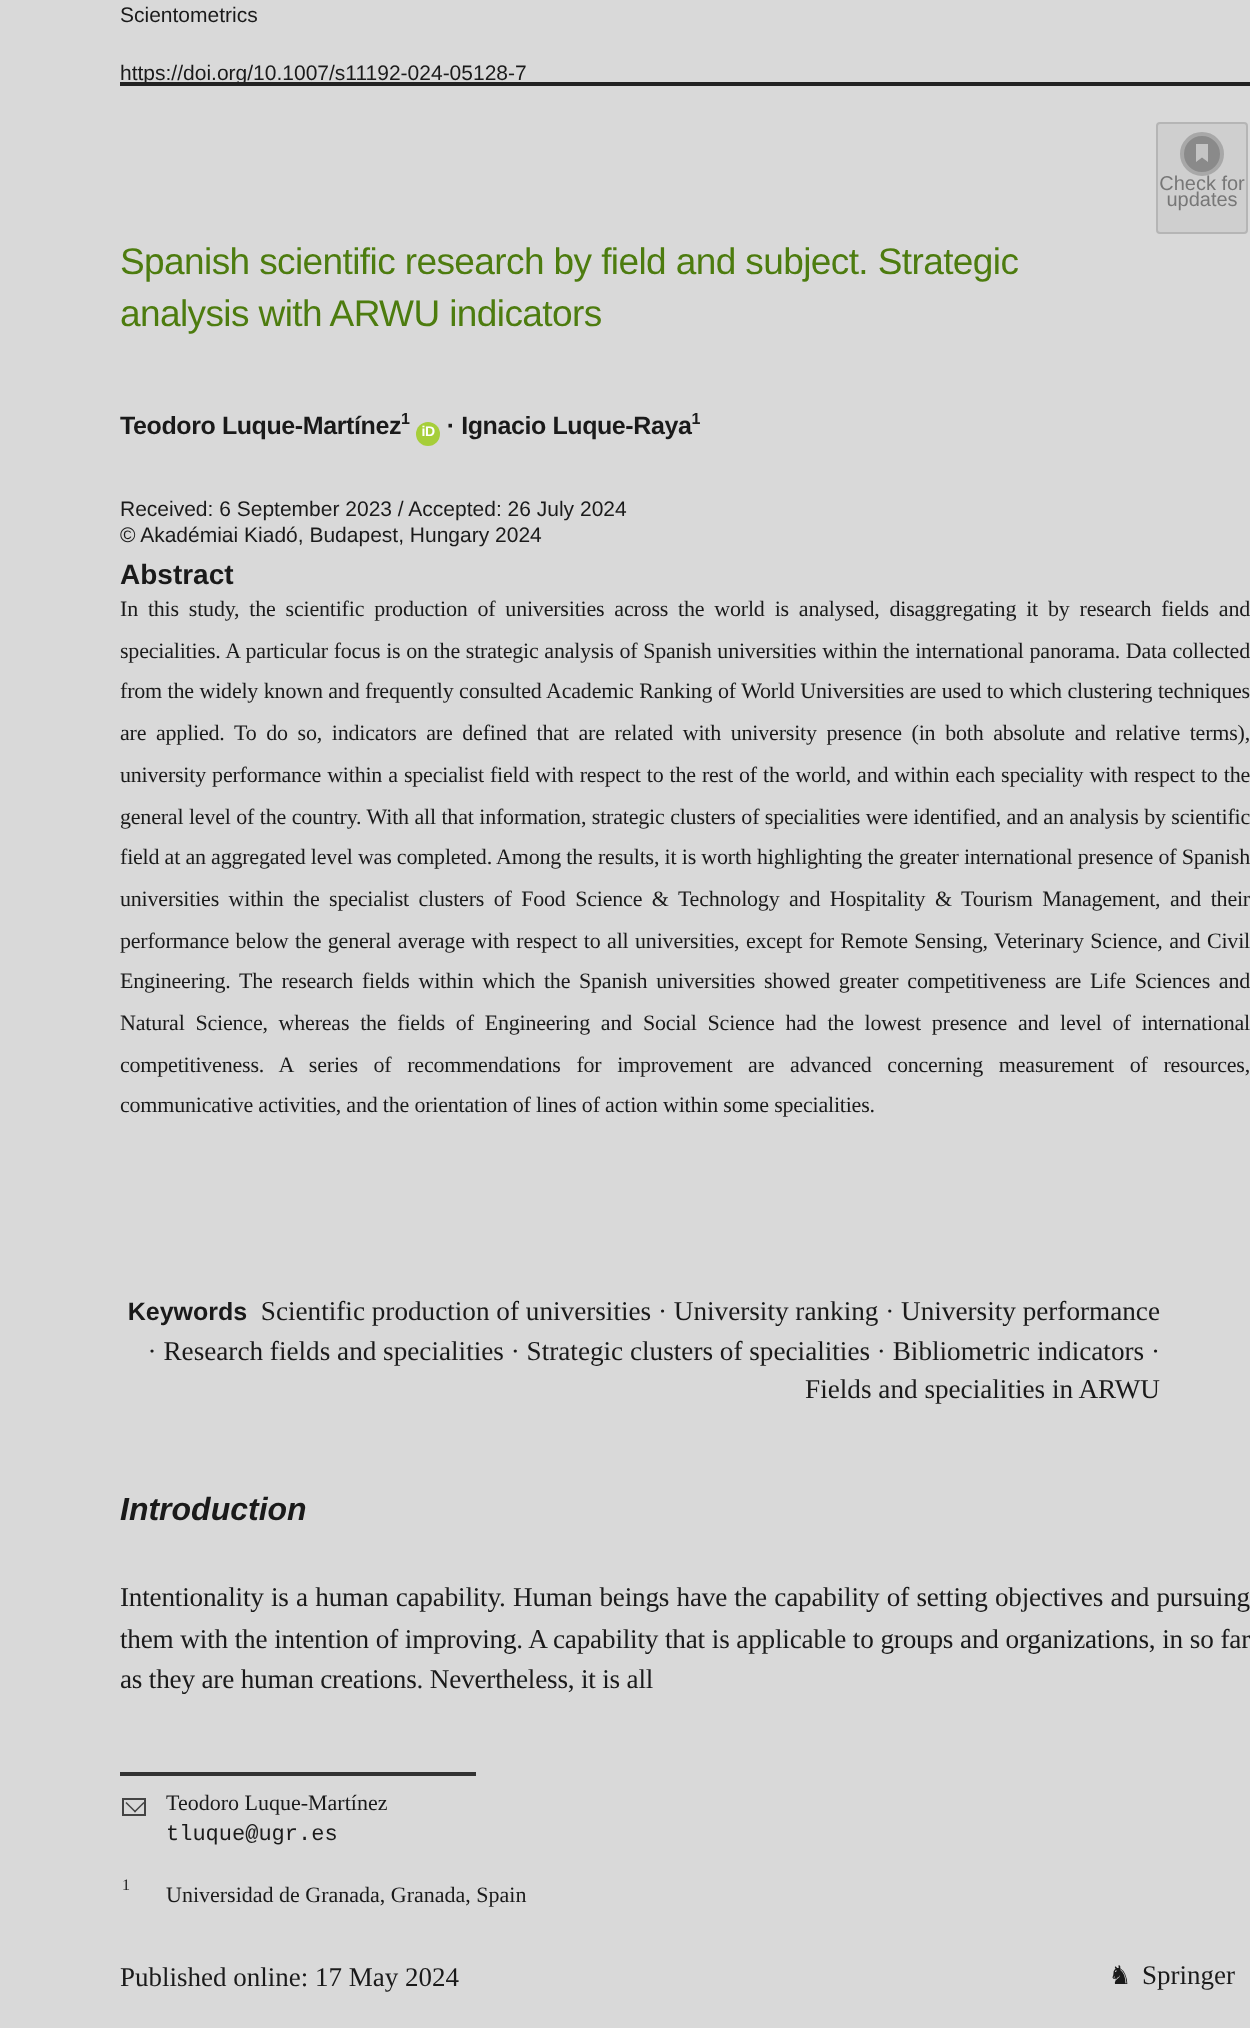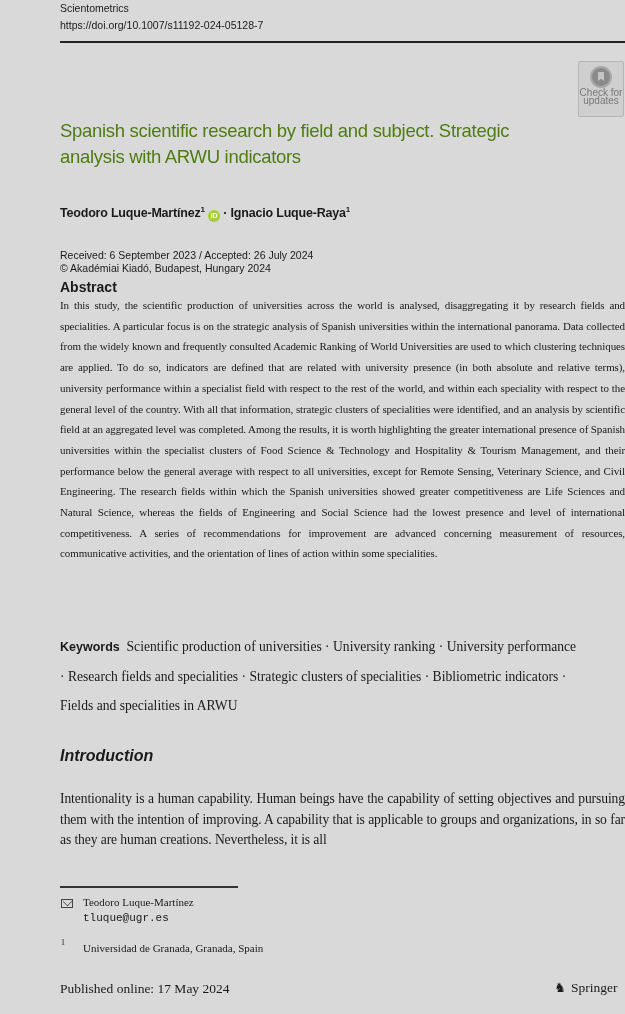--- a/index.html
+++ b/index.html
@@ -4,35 +4,35 @@
 <style>
   html, body { margin: 0; padding: 0; }
   body {
     width: 625px; height: 1014px; background: #d9d9d9; position: relative; overflow: hidden;
     color: #1a1a1a;
   }
   .sans { font-family: "Liberation Sans", "DejaVu Sans", sans-serif; }
   .serif { font-family: "Liberation Serif", "DejaVu Serif", serif; }
   .abs { position: absolute; margin-left: 32px; }
   #journal { left: 28px; top: 2px; font-size: 10.5px; line-height: 13px; }
-  #doi { left: 28px; top: 19px; font-size: 10.5px; line-height: 13px; text-align: right; }
+  #doi { left: 28px; top: 31px; font-size: 10.5px; line-height: 13px; text-align: right; }
   #top-rule { left: 28px; top: 41px; width: 565px; height: 1.5px; background: #222; }
   #crossmark { left: 546px; top: 61px; width: 46px; height: 56px; border: 1px solid #b5b5b5; background: #cfcfcf; border-radius: 2px; box-sizing: border-box; text-align: center; }
   #crossmark .circle { width: 22px; height: 22px; border-radius: 50%; background: #8a8a8a; margin: 4px auto 1px; border: 2px solid #a8a8a8; box-sizing: border-box; position: relative; }
   #crossmark .circle::after { content: ""; position: absolute; left: 6px; top: 4px; width: 6px; height: 9px; background: #c4c4c4; clip-path: polygon(0 0,100% 0,100% 100%,50% 75%,0 100%); }
   #crossmark .lbl { font-size: 10px; line-height: 8px; color: #777; }
   #title { left: 28px; top: 118px; width: 500px; font-size: 18.5px; line-height: 26px; font-weight: normal; letter-spacing: -0.3px; color: #4d7c0f; }
   #authors { left: 28px; top: 205px; font-size: 12.5px; font-weight: bold; color: #1a1a1a; letter-spacing: -0.2px; }
   #authors sup { font-size: 8px; }
   .orcid { display: inline-block; width: 12px; height: 12px; border-radius: 50%; background: #a6ce39; color: #fff; font-size: 7px; line-height: 12px; text-align: center; vertical-align: -1px; font-weight: bold; }
   #received { left: 28px; top: 249px; font-size: 10.5px; line-height: 13px; }
   #copyright { left: 28px; top: 262px; font-size: 10.5px; line-height: 13px; }
   #abstract-heading { left: 28px; top: 279px; font-size: 14px; font-weight: bold; }
   #abstract-text { left: 28px; top: 295px; width: 565px; font-size: 11px; line-height: 20.7px; text-align: justify; letter-spacing: -0.1px; }
-  #keywords { left: 28px; top: 632px; width: 520px; font-size: 13.6px; line-height: 29px; }
+  #keywords { left: 28px; top: 646px; width: 520px; font-size: 13.6px; line-height: 19px; text-align: right; }
   #keywords b { font-family: "Liberation Sans", "DejaVu Sans", sans-serif; font-size: 12.5px; }
   #intro-heading { left: 28px; top: 747px; font-size: 16px; font-weight: bold; font-style: italic; }
   #intro-text { left: 28px; top: 789px; width: 565px; font-size: 13.6px; line-height: 20.5px; text-align: justify; letter-spacing: -0.1px; }
   #foot-rule { left: 28px; top: 886px; width: 178px; height: 1.5px; background: #333; }
   #mail-icon { left: 29px; top: 899px; width: 12px; height: 9px; border: 1px solid #444; box-sizing: border-box; }
   #mail-icon::before { content:""; position:absolute; left:1px; top:-3px; width:8px; height:8px; border-right:1px solid #444; border-bottom:1px solid #444; transform: rotate(45deg) scale(0.75,0.75); }
   #corr-name { left: 51px; top: 895px; font-size: 11px; line-height: 14px; }
   #corr-email { left: 51px; top: 911px; font-size: 11px; line-height: 14px; font-family: Liberation Mono, monospace; }
   #aff-num { left: 29px; top: 938px; font-size: 8px; }
   #aff-text { left: 51px; top: 941px; font-size: 11px; line-height: 14px; }

